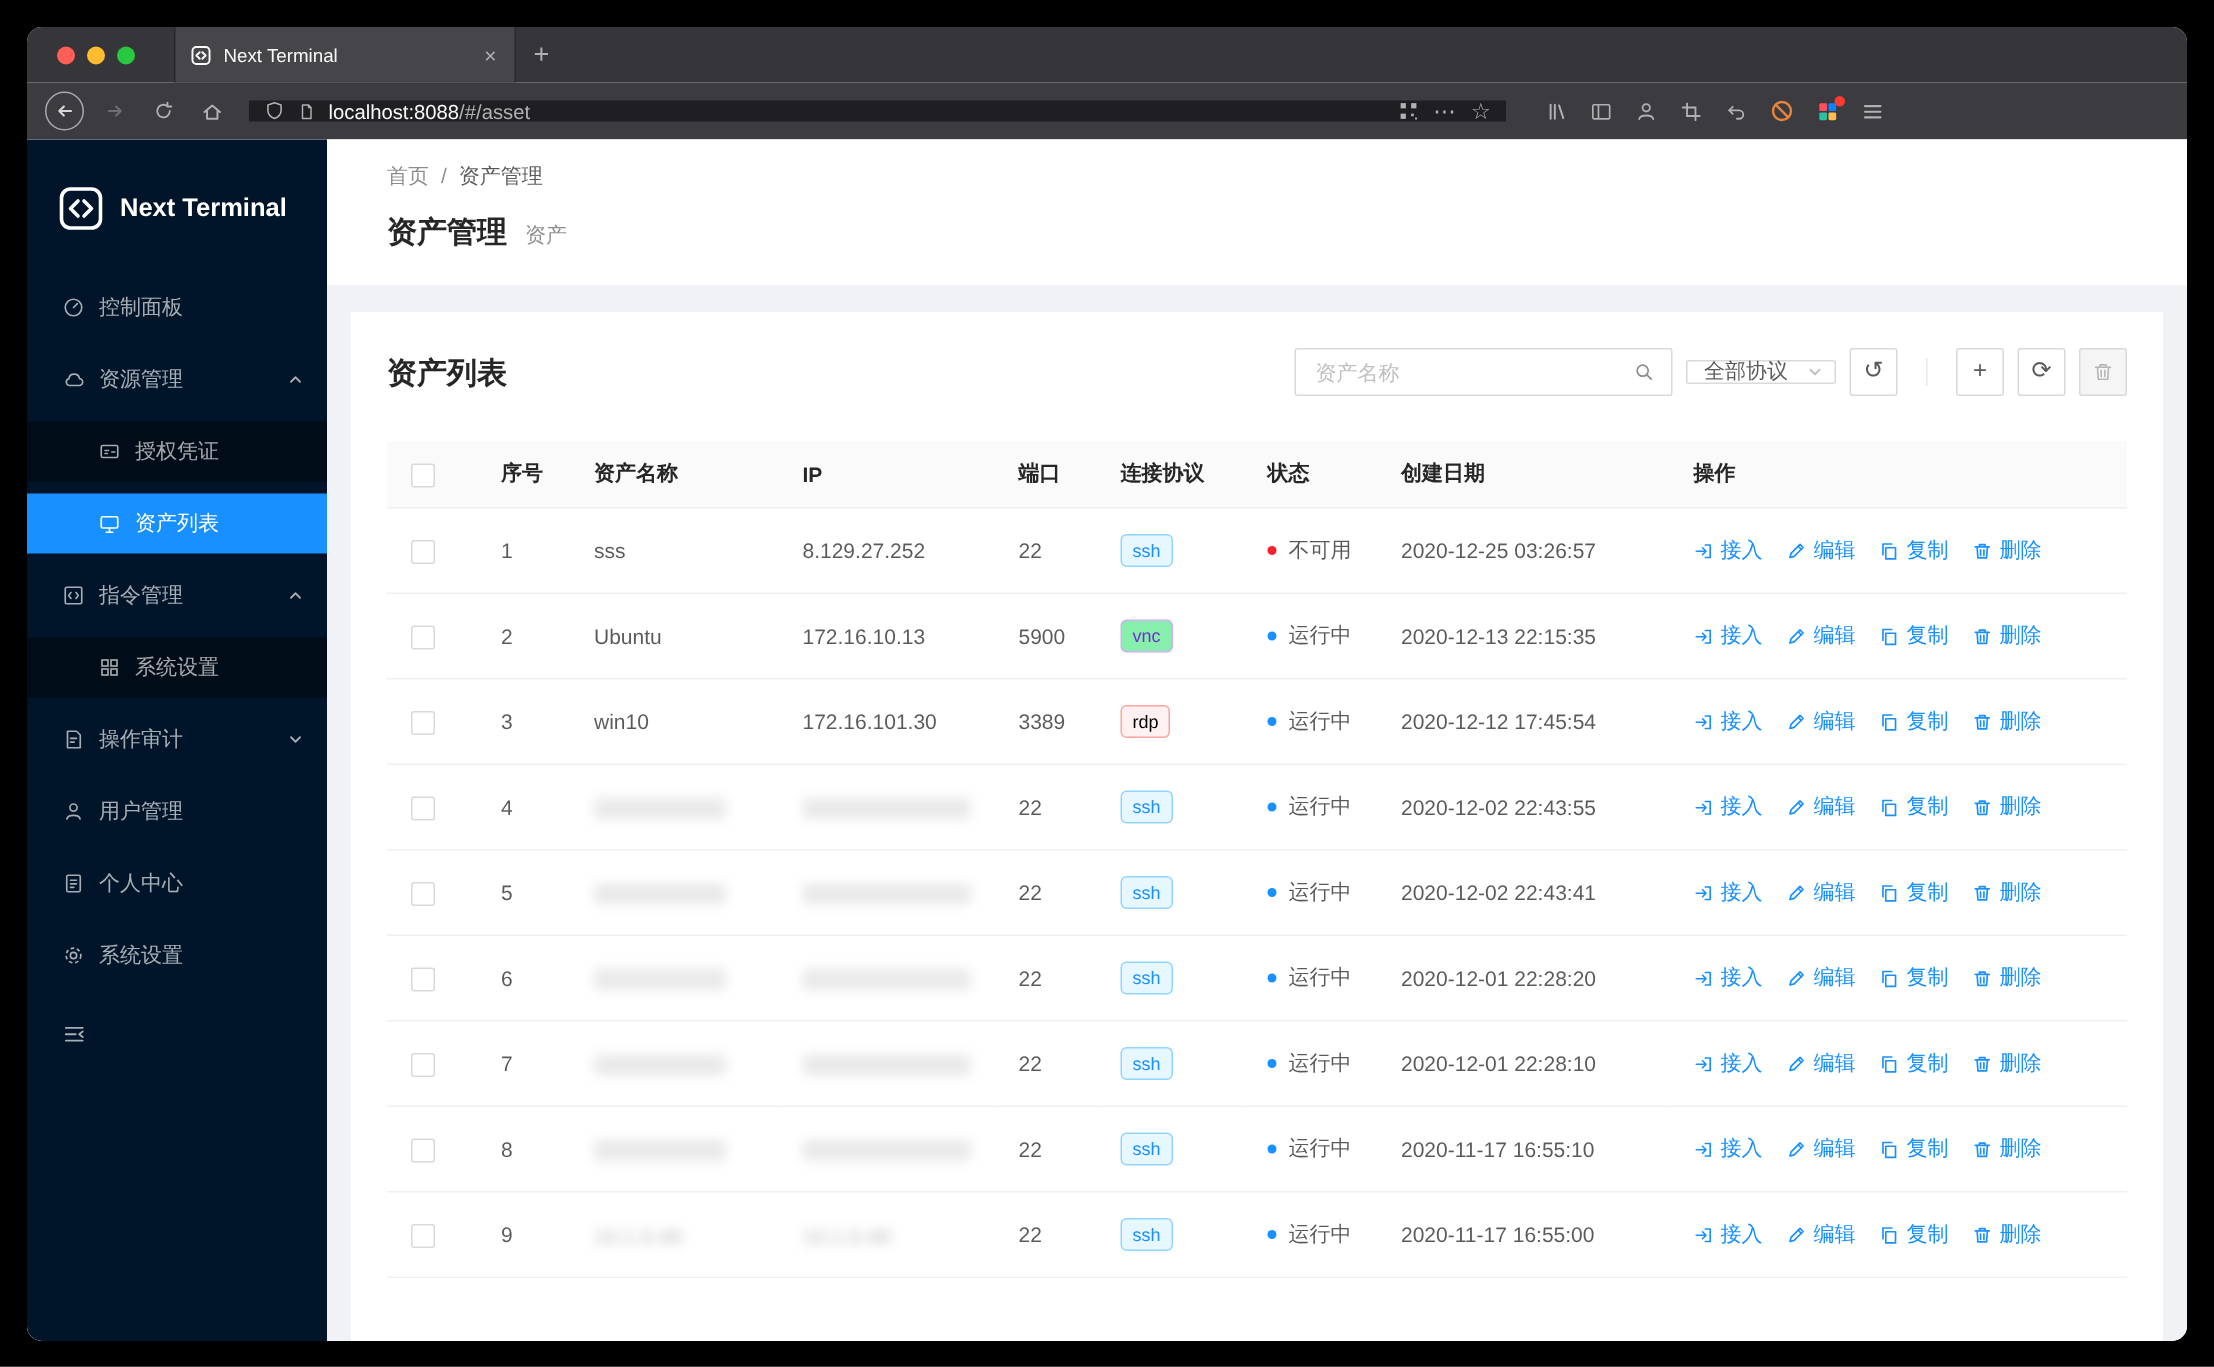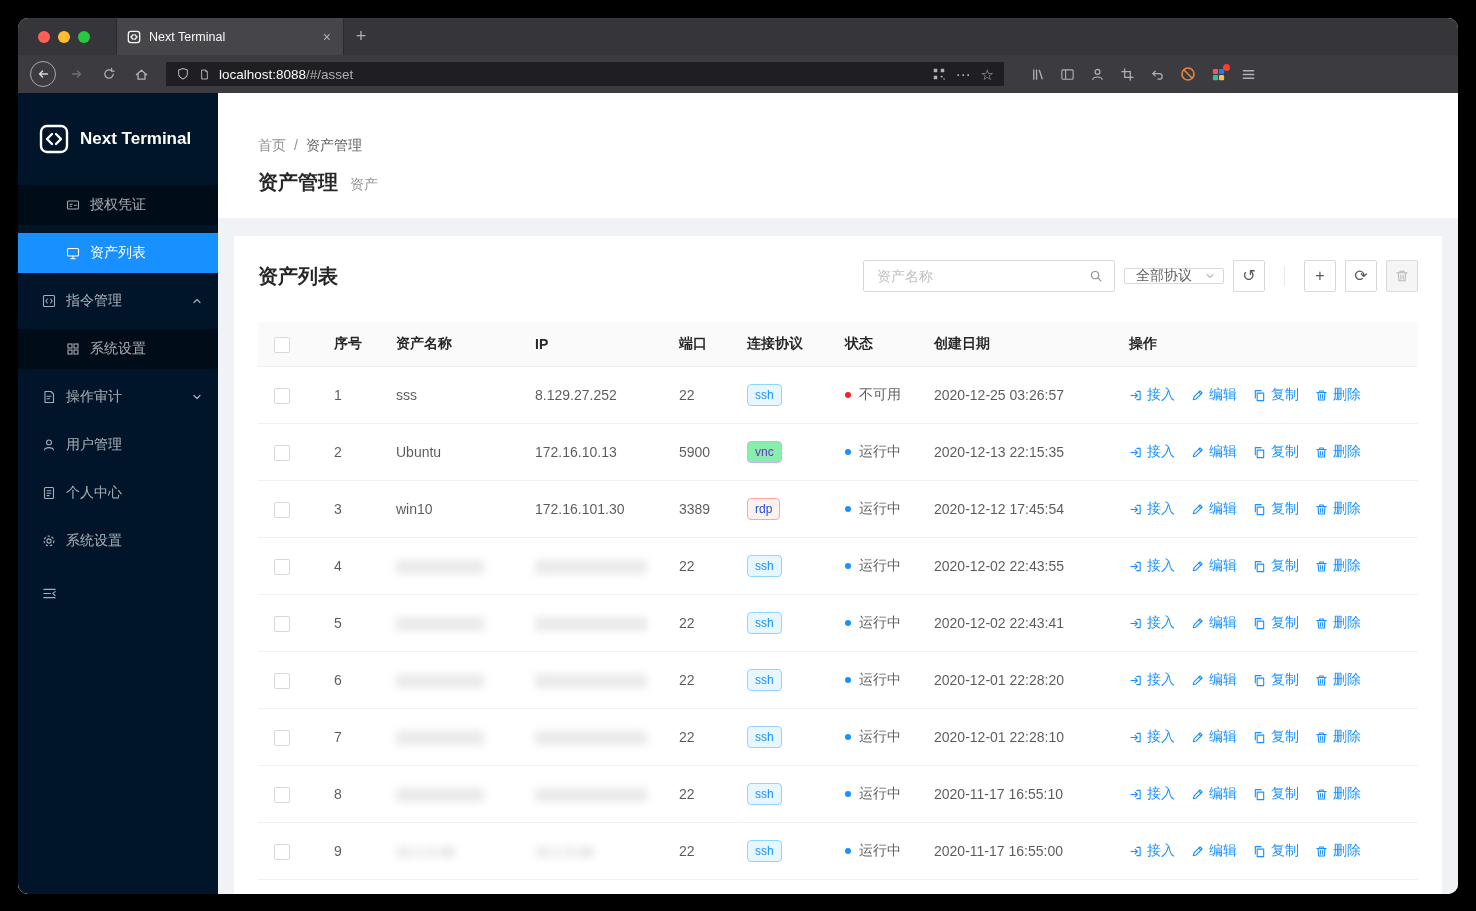--- a/index.html
+++ b/index.html
@@ -14,21 +14,21 @@
   .light.red{background:#ff5f57}.light.yellow{background:#febc2e}.light.green{background:#28c840}
   .tab{width:228px;background:#45454a;display:flex;align-items:center;gap:8px;padding:0 10px;
     border-left:1px solid #2a2a2e;border-right:1px solid #2a2a2e;color:#f9f9fa;font-size:12.5px;}
   .tab-title{flex:1;white-space:nowrap;overflow:hidden;}
   .tab-close{color:#b1b1b3;font-size:14px;padding:0 2px;}
   .newtab{width:34px;display:flex;align-items:center;justify-content:center;color:#b1b1b3;font-size:18px;}
   .navbar{height:38px;background:#3b3b40;display:flex;align-items:center;padding:0 8px;gap:2px;flex:none;}
   .nav-btn{width:30px;height:30px;display:flex;align-items:center;justify-content:center;color:#b1b1b3;}
   .nav-btn.circled{width:26px;height:26px;border:1.5px solid #a9a9ad;border-radius:50%;margin:0 4px;color:#d8d8da;}
   .nav-btn.dim{color:#6f6f73;}
-  .urlbar{flex:1;max-width:838px;height:24px;background:#1f1f23;border-radius:0;margin:0 8px;
+  .urlbar{flex:1;max-width:838px;height:14px;background:#1f1f23;border-radius:0;margin:0 8px;
     display:flex;align-items:center;padding:0 10px;gap:8px;color:#b1b1b3;}
   .url-text{flex:1;font-size:13.5px;white-space:nowrap;overflow:hidden;}
   .url-host{color:#f9f9fa;}
   .url-path{color:#b1b1b3;}
   .url-right{display:flex;align-items:center;gap:10px;font-size:15px;color:#b1b1b3;}
   .nav-right{display:flex;gap:15px;padding:0 10px 0 16px;align-items:center;color:#b1b1b3;}
   .ext-wrap{position:relative;display:flex;}
   .ext-dot{position:absolute;top:-3px;right:-4px;width:7px;height:7px;border-radius:50%;background:#ff3b30;}
   .glyph{font-size:15px;line-height:1;}
   
@@ -39,21 +39,21 @@
     font-size:17px;font-weight:bold;white-space:nowrap;}
   .menu-item{height:40px;display:flex;align-items:center;padding:0 16px 0 24px;margin:4px 0;
     cursor:pointer;white-space:nowrap;}
   .menu-item .mi-icon{margin-right:10px;display:flex;}
   .menu-item .caret{margin-left:auto;display:flex;}
   .menu-item.submenu{padding-left:48px;background:#000c17;}
   .menu-item.active{background:#1890ff;color:#fff;}
   .fold-trigger{height:40px;display:flex;align-items:center;padding:0 24px;margin-top:8px;cursor:pointer;}
   
   .main{flex:1;display:flex;flex-direction:column;min-width:0;}
-  .page-header{background:#fff;padding:44px 40px 22px;flex:none;}
+  .page-header{background:#fff;padding:16px 40px 22px;flex:none;}
   .breadcrumb{font-size:14px;color:rgba(0,0,0,0.45);}
   .breadcrumb .sep{margin:0 8px;}
   .bc-current{color:rgba(0,0,0,0.65);}
   .page-title-row{margin-top:14px;display:flex;align-items:baseline;gap:12px;}
   .page-title{font-size:20px;font-weight:600;color:rgba(0,0,0,0.85);}
   .page-subtitle{font-size:14px;color:rgba(0,0,0,0.45);}
   .card{flex:1;margin:18px 16px 0;background:#fff;padding:24px 24px 0;min-height:0;overflow:hidden;}
   .card-header{display:flex;align-items:center;}
   .card-title{font-size:20px;font-weight:600;color:rgba(0,0,0,0.85);}
   .toolbar{margin-left:auto;display:flex;align-items:center;gap:9px;}
@@ -73,21 +73,21 @@
   .asset-table{width:100%;border-collapse:collapse;font-size:14px;margin-top:30px;}
   .asset-table thead th{background:#fafafa;padding:13px 16px;text-align:left;font-weight:600;
     color:rgba(0,0,0,0.85);border-bottom:1px solid #f0f0f0;white-space:nowrap;}
   .asset-table tbody td{padding:17px 16px;border-bottom:1px solid #f0f0f0;color:rgba(0,0,0,0.65);
     white-space:nowrap;}
   .checkbox{display:inline-block;width:16px;height:16px;border:1px solid #d9d9d9;border-radius:2px;
     background:#fff;vertical-align:middle;}
   .tag{display:inline-block;font-size:12px;line-height:20px;padding:0 7px;border-radius:4px;border:1px solid transparent;}
   .tag-ssh{color:#1890ff;background:#e6f7ff;border-color:#91d5ff;}
   .tag-vnc{color:#722ed1;background:#86efac;border-color:#d3adf7;}
-  .tag-rdp{color:#1d4ed8;background:#fff1f0;border-color:#ffa39e;}
+  .tag-rdp{color:#000000;background:#fff1f0;border-color:#ffa39e;}
   .status{display:flex;align-items:center;gap:8px;}
   .dot{width:6px;height:6px;border-radius:50%;flex:none;}
   .dot-running{background:#1890ff;}
   .dot-error{background:#f5222d;}
   .actions{display:flex;gap:16px;text-align:center;}
   .action{color:#1890ff;display:inline-flex;align-items:center;gap:5px;text-decoration:none;cursor:pointer;}
   .blurred-cell .cell-text{display:inline-block;filter:blur(4px);color:#b9b9b9;min-height:14px;vertical-align:middle;}
   .blurred-cell .cell-text:empty{width:88px;height:14px;background:#e9e9e9;border-radius:2px;}
   td[data-name="asset-ip-cell"].blurred-cell .cell-text:empty{width:112px;}
 </style>
@@ -200,21 +200,43 @@
 
     <div class="sidebar" data-name="sidebar">
       <div class="logo" data-name="app-logo">
         <svg data-name="next-terminal-logo-icon" width="32" height="32" viewBox="0 0 32 32" fill="none" stroke="#fff" stroke-width="2.4" stroke-linecap="round" stroke-linejoin="round">
             <rect x="3" y="3" width="26" height="26" rx="6"></rect>
             <path d="M14 11l-5 5 5 5M18 11l5 5-5 5"></path>
           </svg>
         <span data-name="app-logo-text">Next Terminal</span>
       </div>
 
-
+      <div class="menu-item" data-name="sidebar-item-dashboard">
+        <span class="mi-icon" data-name="dashboard-icon">
+            <svg width="14" height="14" viewBox="0 0 14 14" fill="none" stroke="currentColor" stroke-width="1.1" stroke-linecap="round">
+              <circle cx="7" cy="7" r="5.5"></circle>
+              <path d="M7 7l2.6-2.6"></path>
+            </svg>
+          </span>
+        <span data-name="sidebar-item-label">控制面板</span>
+      </div>
+
+      <div class="menu-item" data-name="sidebar-item-resources">
+        <span class="mi-icon" data-name="cloud-icon">
+            <svg width="14" height="14" viewBox="0 0 14 14" fill="none" stroke="currentColor" stroke-width="1.1" stroke-linejoin="round">
+              <path d="M4.2 11h6.4a2.3 2.3 0 0 0 .4-4.6A3.6 3.6 0 0 0 3.9 6.5 2.3 2.3 0 0 0 4.2 11z"></path>
+            </svg>
+          </span>
+        <span data-name="sidebar-item-label">资源管理</span>
+        <span class="caret" data-name="chevron-up-icon">
+            <svg width="10" height="10" viewBox="0 0 10 10" fill="none" stroke="currentColor" stroke-width="1.2" stroke-linecap="round" stroke-linejoin="round">
+              <path d="M2 6.5l3-3 3 3"></path>
+            </svg>
+          </span>
+      </div>
 
       <div class="menu-item submenu" data-name="sidebar-item-credentials">
         <span class="mi-icon" data-name="credential-icon">
             <svg width="14" height="14" viewBox="0 0 14 14" fill="none" stroke="currentColor" stroke-width="1.1" stroke-linecap="round">
               <rect x="1.5" y="3" width="11" height="8" rx="1"></rect>
               <path d="M4 6.3h2.3M4 8.3h1.5M8.5 7.3h2"></path>
             </svg>
           </span>
         <span data-name="sidebar-item-label">授权凭证</span>
       </div>

